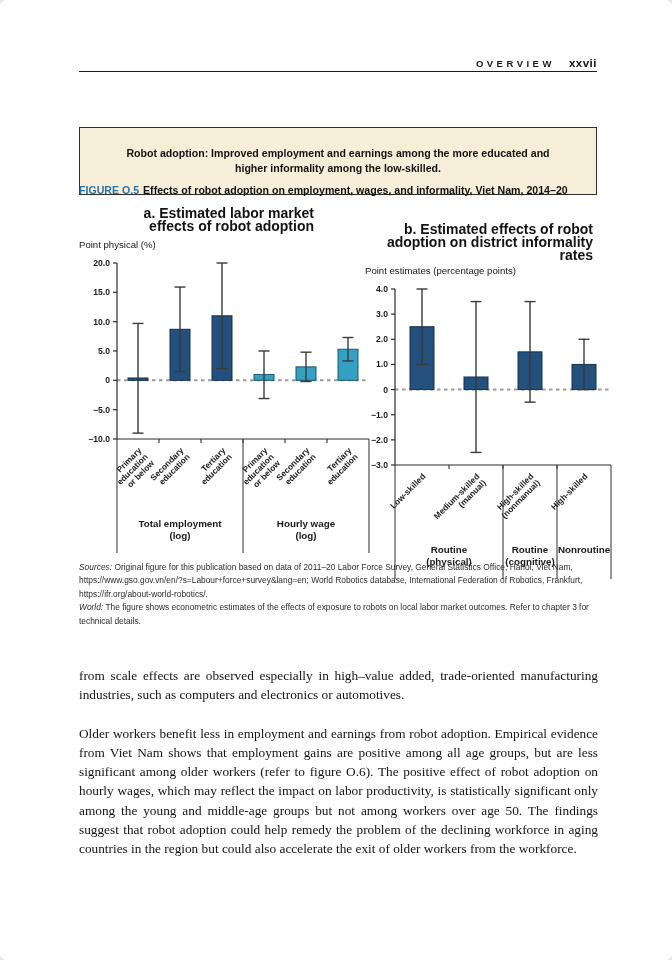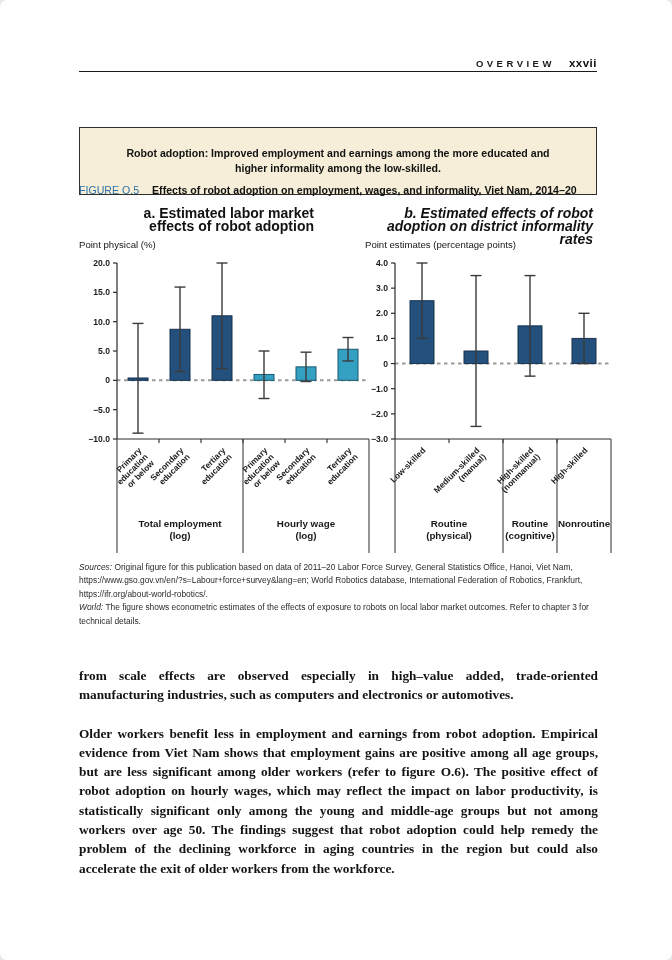--- a/index.html
+++ b/index.html
@@ -9,41 +9,41 @@
   .hdr{position:absolute;top:53px;left:79px;width:518px;text-align:right;}
   .hdr-section{font-size:9.5px;font-weight:600;letter-spacing:3.5px;color:#1a1a1a;}
   .hdr-page{font-size:11.5px;font-weight:700;color:#111;margin-left:14px;letter-spacing:.5px;}
   .hdr-rule{position:absolute;top:71px;left:79px;width:518px;border-top:1.3px solid #1a1a1a;}
   
   .callout{position:absolute;top:127px;left:79px;width:518px;box-sizing:border-box;
            background:#f6eed8;border:1.4px solid #2f2f2a;padding:6px 26px;}
   .callout p{margin:12px;text-align:center;font-size:10.6px;font-weight:700;line-height:15px;color:#131313;}
   
   .figcap{position:absolute;top:184px;left:79px;width:530px;font-size:10.6px;line-height:13px;}
-  .figcap .lbl{font-weight:400;color:#2d72a6;margin-right:13px;}
+  .figcap .lbl{font-weight:700;color:#2d72a6;margin-right:4px;}
   .figcap .ttl{font-weight:700;color:#121212;}
   
   .panel{position:absolute;top:207px;}
   .panel-a{left:79px;width:292px;}
   .panel-b{left:365px;width:248px;}
   .panel-title{font-size:14px;font-weight:700;line-height:13px;text-align:right;color:#121212;height:26px;}
   .panel-a .panel-title{max-width:178px;margin:0 auto;}
-  .panel-b .panel-title{max-width:208px;margin:0 auto;font-style:italic;}
+  .panel-b .panel-title{max-width:208px;margin:16px auto;}
   .ylabel{font-size:9.6px;color:#151515;margin-top:6px;height:12px;}
   svg.chart{display:block;margin-top:2px;}
   svg.chart text{font-family:"Liberation Sans",sans-serif;fill:#1a1a1a;}
   
   .srcnote{position:absolute;top:561px;left:79px;width:519px;font-size:8.4px;line-height:13.4px;color:#2b2b2b;}
   .srcnote p{margin:0;}
   .srcnote .it{font-style:italic;}
   
   .bodytext{position:absolute;top:666px;left:79px;width:519px;
             font-family:"Liberation Serif",serif;font-size:13.3px;line-height:19.3px;color:#131313;
             text-align:justify;}
-  .bodytext p{margin:0 0 19px 0;font-weight:bold;}
+  .bodytext p{margin:0 0 19px 0;}
 </style>
 </head>
 <body>
 
 <div class="page">
 
   <div class="hdr">
     <span class="hdr-section">OVERVIEW</span><span class="hdr-page">xxvii</span>
   </div>
   <div class="hdr-rule"></div>

